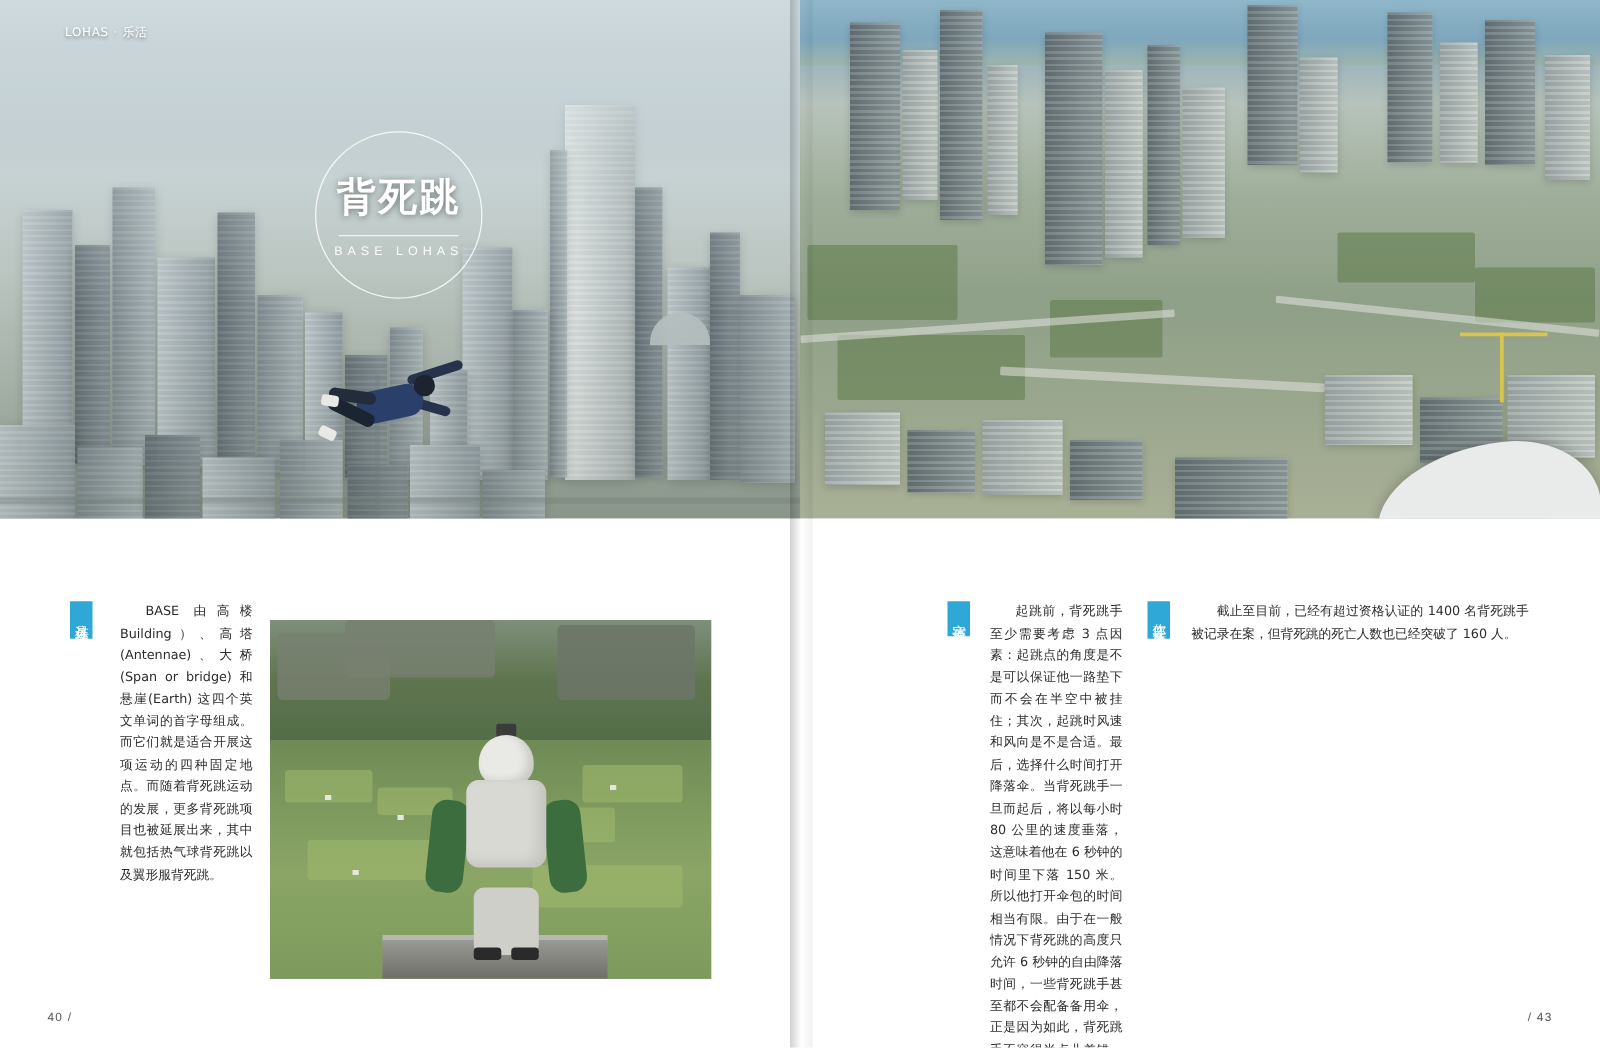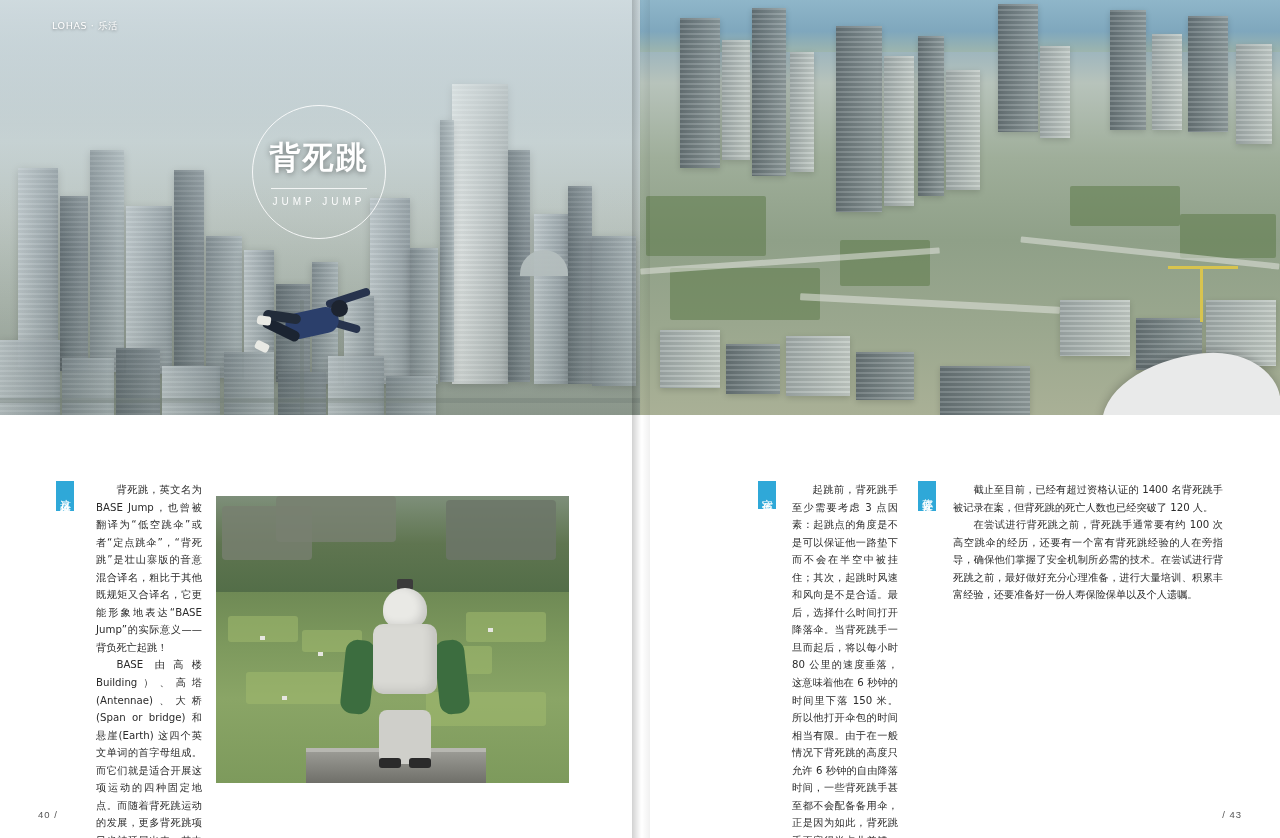--- a/index.html
+++ b/index.html
@@ -440,29 +440,28 @@
         <div class="jl-leg2"></div>
         <div class="jl-shoe1"></div>
         <div class="jl-shoe2"></div>
       </div>
 
       <div class="lohas">LOHAS · 乐活</div>
 
       <div class="title-badge">
         <div class="title-cn">背死跳</div>
         <div class="title-rule"></div>
-        <div class="title-en">JUMP JUMP</div>
+        <div class="title-en">BASE LOHAS</div>
       </div>
     </div>
 
     <div class="text-area">
       <div class="vtab" style="left:56px; top:66px;">这是什么游戏</div>
 
       <div class="col" style="left:96px; top:66px; width:106px;">
-        <p>背死跳，英文名为 BASE Jump，也曾被翻译为“低空跳伞”或者“定点跳伞”，“背死跳”是壮山寨版的音意混合译名，粗比于其他既规矩又合译名，它更能形象地表达“BASE Jump”的实际意义——背负死亡起跳！</p>
         <p>BASE 由高楼 Building）、高塔(Antennae)、大桥(Span or bridge) 和悬崖(Earth) 这四个英文单词的首字母组成。而它们就是适合开展这项运动的四种固定地点。而随着背死跳运动的发展，更多背死跳项目也被延展出来，其中就包括热气球背死跳以及翼形服背死跳。</p>
       </div>
     </div>
 
     <div class="photo-alps">
       <div class="alps-sky"></div>
       <div class="alps-mtn"></div>
       <div class="alps-rock" style="left:6px;  top:10px;  width:90px;  height:54px;"></div>
       <div class="alps-rock" style="left:60px; top:0px;   width:120px; height:46px;"></div>
       <div class="alps-rock" style="left:230px;top:4px;   width:110px; height:60px; background:rgba(108,118,104,0.85);"></div>
@@ -545,22 +544,21 @@
     </div>
 
     <div class="text-area">
       <div class="vtab" style="left:118px; top:66px;">它该怎么玩</div>
       <div class="col" style="left:152px; top:66px; width:106px;">
         <p>起跳前，背死跳手至少需要考虑 3 点因素：起跳点的角度是不是可以保证他一路垫下而不会在半空中被挂住；其次，起跳时风速和风向是不是合适。最后，选择什么时间打开降落伞。当背死跳手一旦而起后，将以每小时 80 公里的速度垂落，这意味着他在 6 秒钟的时间里下落 150 米。所以他打开伞包的时间相当有限。由于在一般情况下背死跳的高度只允许 6 秒钟的自由降落时间，一些背死跳手甚至都不会配备备用伞，正是因为如此，背死跳手不容得半点儿差错，稍有差错很可能赔终丧命。</p>
       </div>
 
       <div class="vtab" style="left:278px; top:66px;">你要注意什么</div>
       <div class="col" style="left:313px; top:66px; width:270px;">
-        <p>截止至目前，已经有超过资格认证的 1400 名背死跳手被记录在案，但背死跳的死亡人数也已经突破了 120 人。</p>
-        <p>在尝试进行背死跳之前，背死跳手通常要有约 100 次高空跳伞的经历，还要有一个富有背死跳经验的人在旁指导，确保他们掌握了安全机制所必需的技术。在尝试进行背死跳之前，最好做好充分心理准备，进行大量培训、积累丰富经验，还要准备好一份人寿保险保单以及个人遗嘱。</p>
+        <p>截止至目前，已经有超过资格认证的 1400 名背死跳手被记录在案，但背死跳的死亡人数也已经突破了 160 人。</p>
       </div>
     </div>
 
     <div class="folio folio-right">/ 43</div>
   </div>
 
   <div class="gutter"></div>
 </div>
 
 </body></html>

